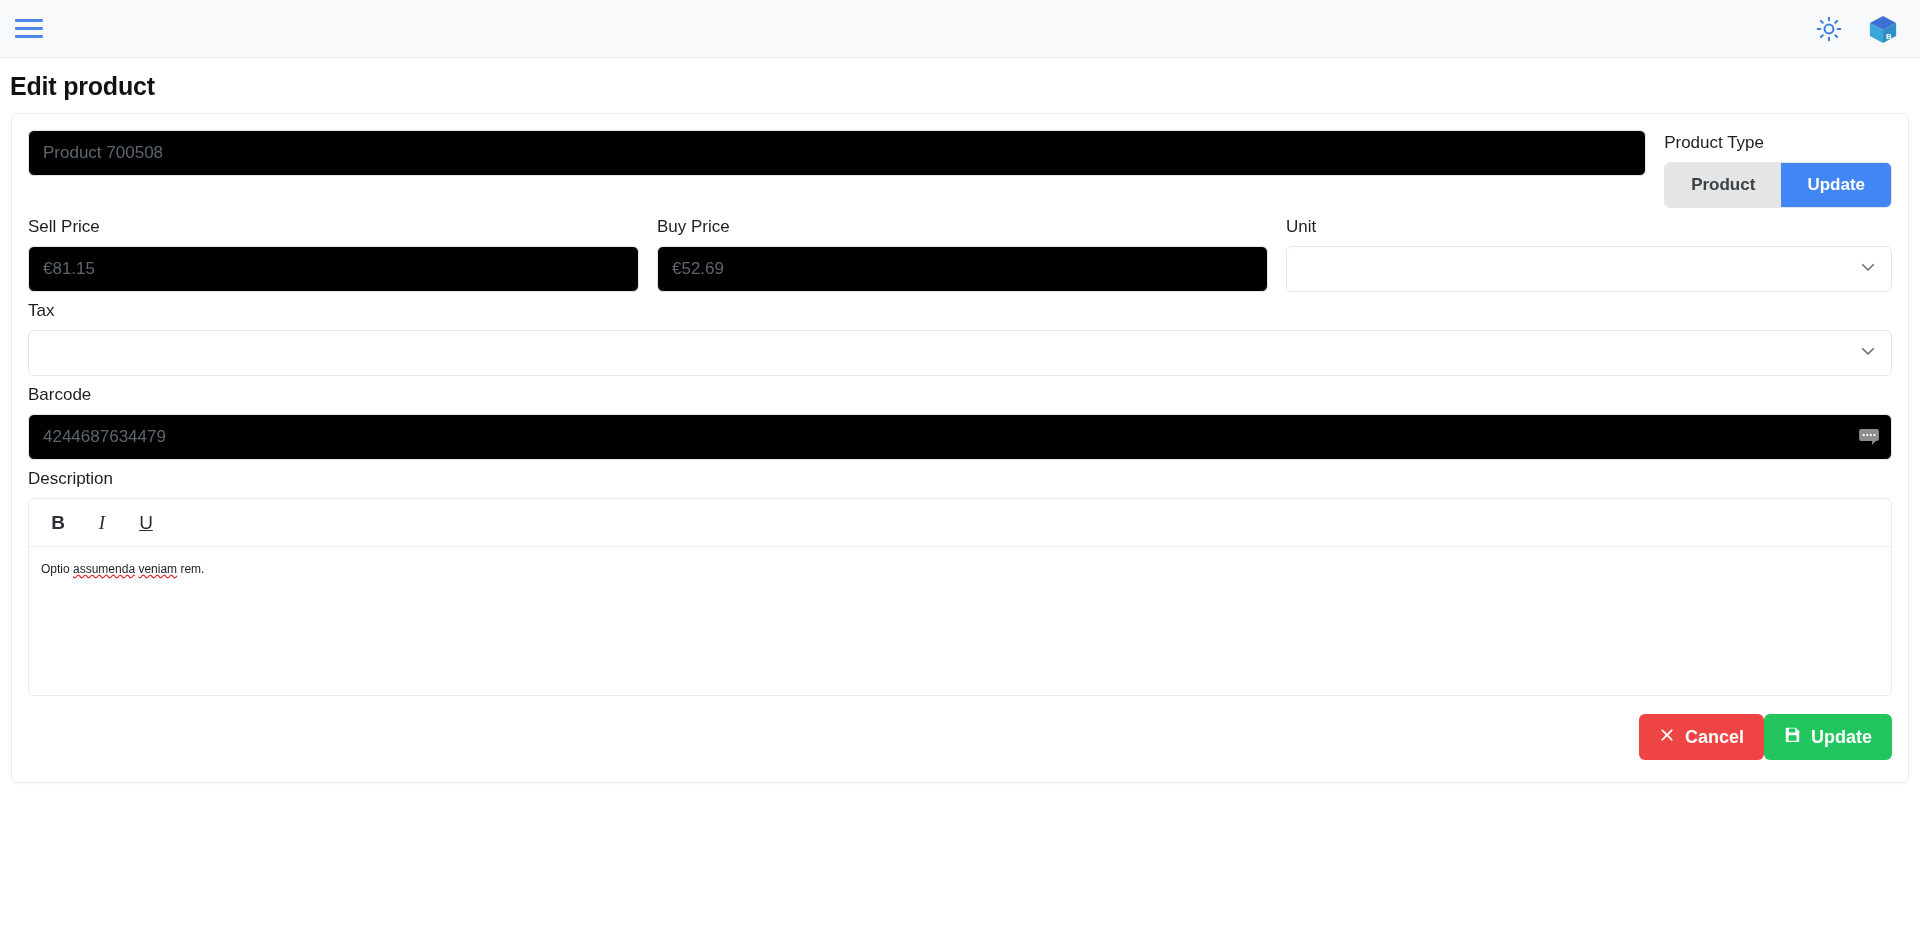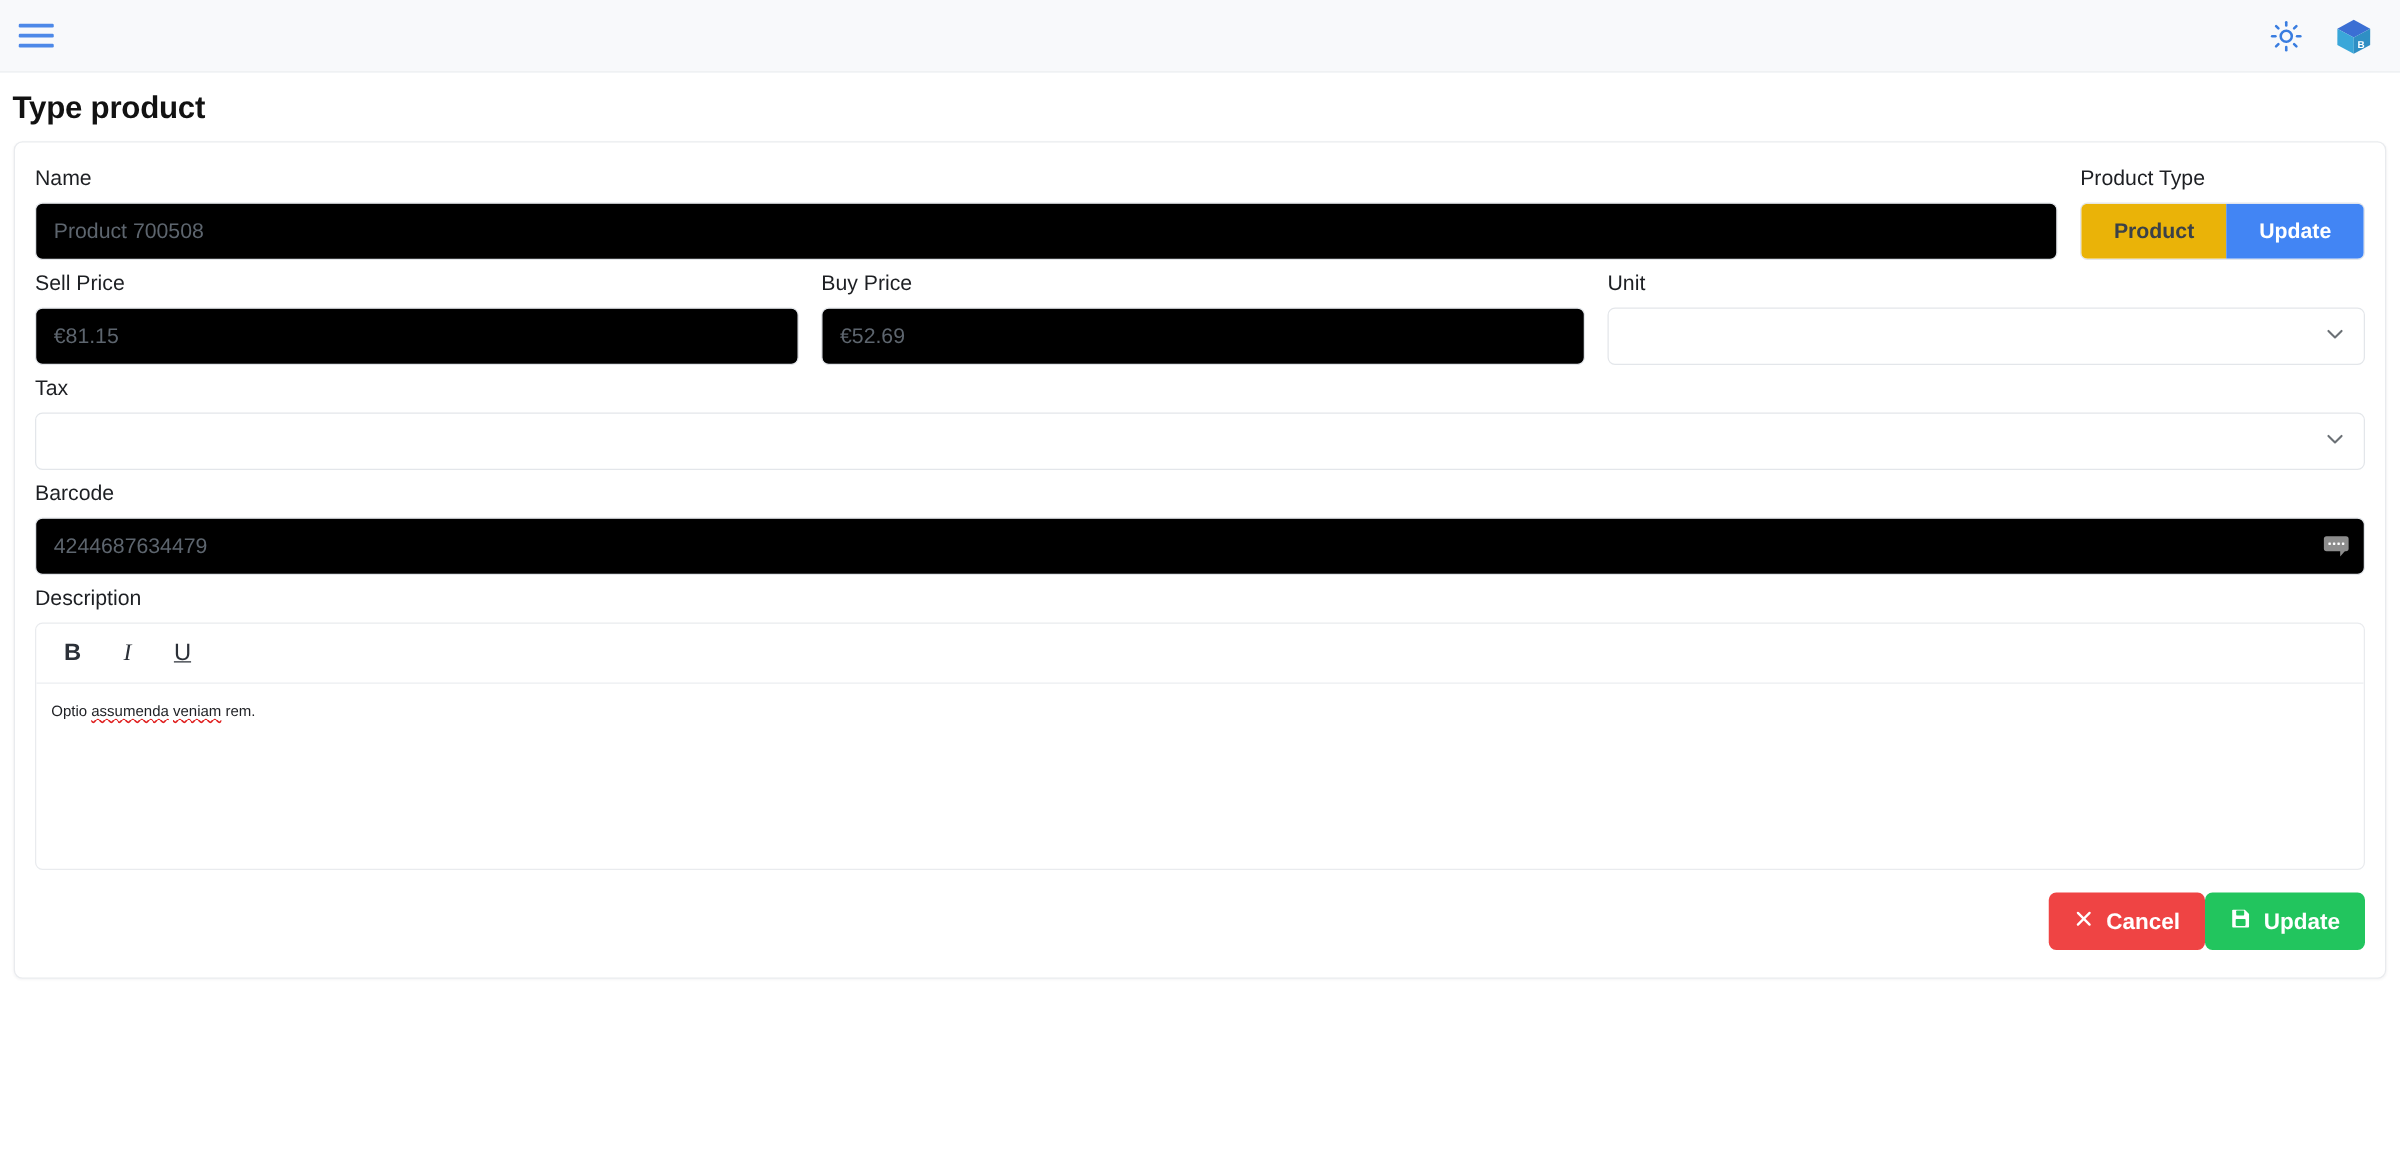--- a/index.html
+++ b/index.html
@@ -123,21 +123,21 @@
     overflow: hidden;
     border: 1px solid #e3e6ea;
   }
   .seg-btn {
     height: 44px;
     padding: 0 26px;
     font-size: 17px;
     font-weight: bold;
     display: flex; align-items: center; justify-content: center;
     cursor: pointer;
-    background: #eab308;
+    background: #e5e5e5;
     color: #3b4148;
     border: none;
     font-family: "Liberation Sans", sans-serif;
   }
   .seg-btn.active {
     background: #4285f4;
     color: #ffffff;
   }
 
   
@@ -236,28 +236,27 @@
         <polygon points="16,2 30,9.5 16,17 2,9.5" fill="#3b6fd4"></polygon>
         <polygon points="2,9.5 16,17 16,31 2,23.5" fill="#3aa7d9"></polygon>
         <polygon points="30,9.5 16,17 16,31 30,23.5" fill="#2f8fc4"></polygon>
         <text x="22.2" y="26.4" font-family="Liberation Sans, sans-serif" font-size="8.5" font-weight="bold" fill="#ffffff" text-anchor="middle">B</text>
       </svg>
     </div>
 
   </div>
 </div>
 
-<div class="page-title">Type product</div>
+<div class="page-title">Edit product</div>
 
 <div class="card">
 
   <div class="row">
 
     <div class="field" style="flex:1 1 auto;">
-      <label class="label">Name</label>
       <input class="input" type="text" value="Product 700508" placeholder="Name" style="">
     </div>
 
     <div class="field" style="flex:0 0 auto;">
       <label class="label">Product Type</label>
       <div class="segmented">
         <button class="seg-btn">Product</button>
         <button class="seg-btn active">Update</button>
       </div>
     </div>

